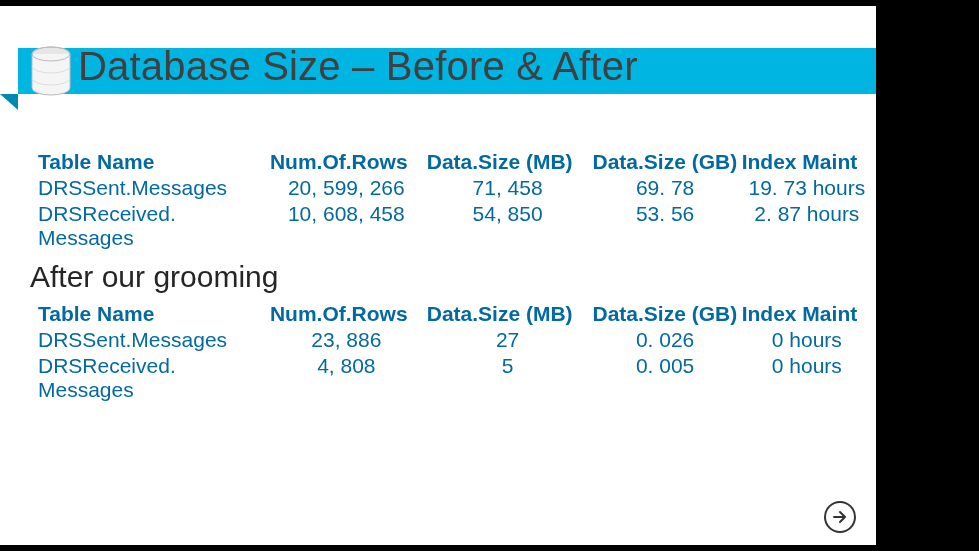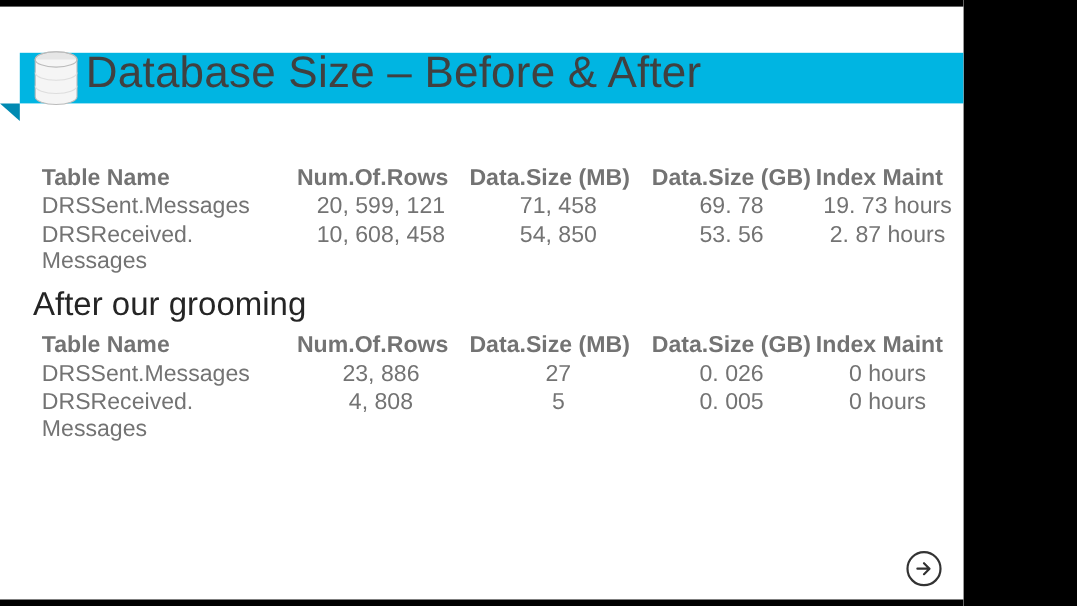--- a/index.html
+++ b/index.html
@@ -57,21 +57,21 @@
     position: absolute;
     left: 38px;
     border-collapse: collapse;
     font-family: "Segoe UI", Arial, sans-serif;
   }
   .tbl-before { top: 150px; }
   .tbl-after  { top: 302px; }
 
   .tbl td, .tbl th {
     font-size: 21px;
-    color: #737373;
+    color: #0369a1;
     text-align: left;
     padding: 0 4px 2px 0;
     vertical-align: baseline;
     font-weight: 400;
   }
   .tbl th { font-weight: 700; }
 
   .col-name  { width: 240px; text-align: left; }
   .col-rows  { width: 160px; text-align: center; }
   .col-mb    { width: 180px; text-align: center; }
@@ -135,21 +135,21 @@
     <tbody>
         <tr>
       <th class="col-name">Table Name</th>
       <th class="col-rows">Num.Of.Rows</th>
       <th class="col-mb">Data.Size (MB)</th>
       <th class="col-gb">Data.Size (GB)</th>
       <th class="col-idx">Index Maint</th>
     </tr>
     <tr>
       <td class="col-name">DRSSent.Messages</td>
-      <td class="col-rows">20, 599, 121</td>
+      <td class="col-rows">20, 599, 266</td>
       <td class="col-mb">71, 458</td>
       <td class="col-gb">69. 78</td>
       <td class="col-idx">19. 73 hours</td>
     </tr>
     <tr>
       <td class="col-name">DRSReceived. Messages</td>
       <td class="col-rows">10, 608, 458</td>
       <td class="col-mb">54, 850</td>
       <td class="col-gb">53. 56</td>
       <td class="col-idx">2. 87 hours</td>

